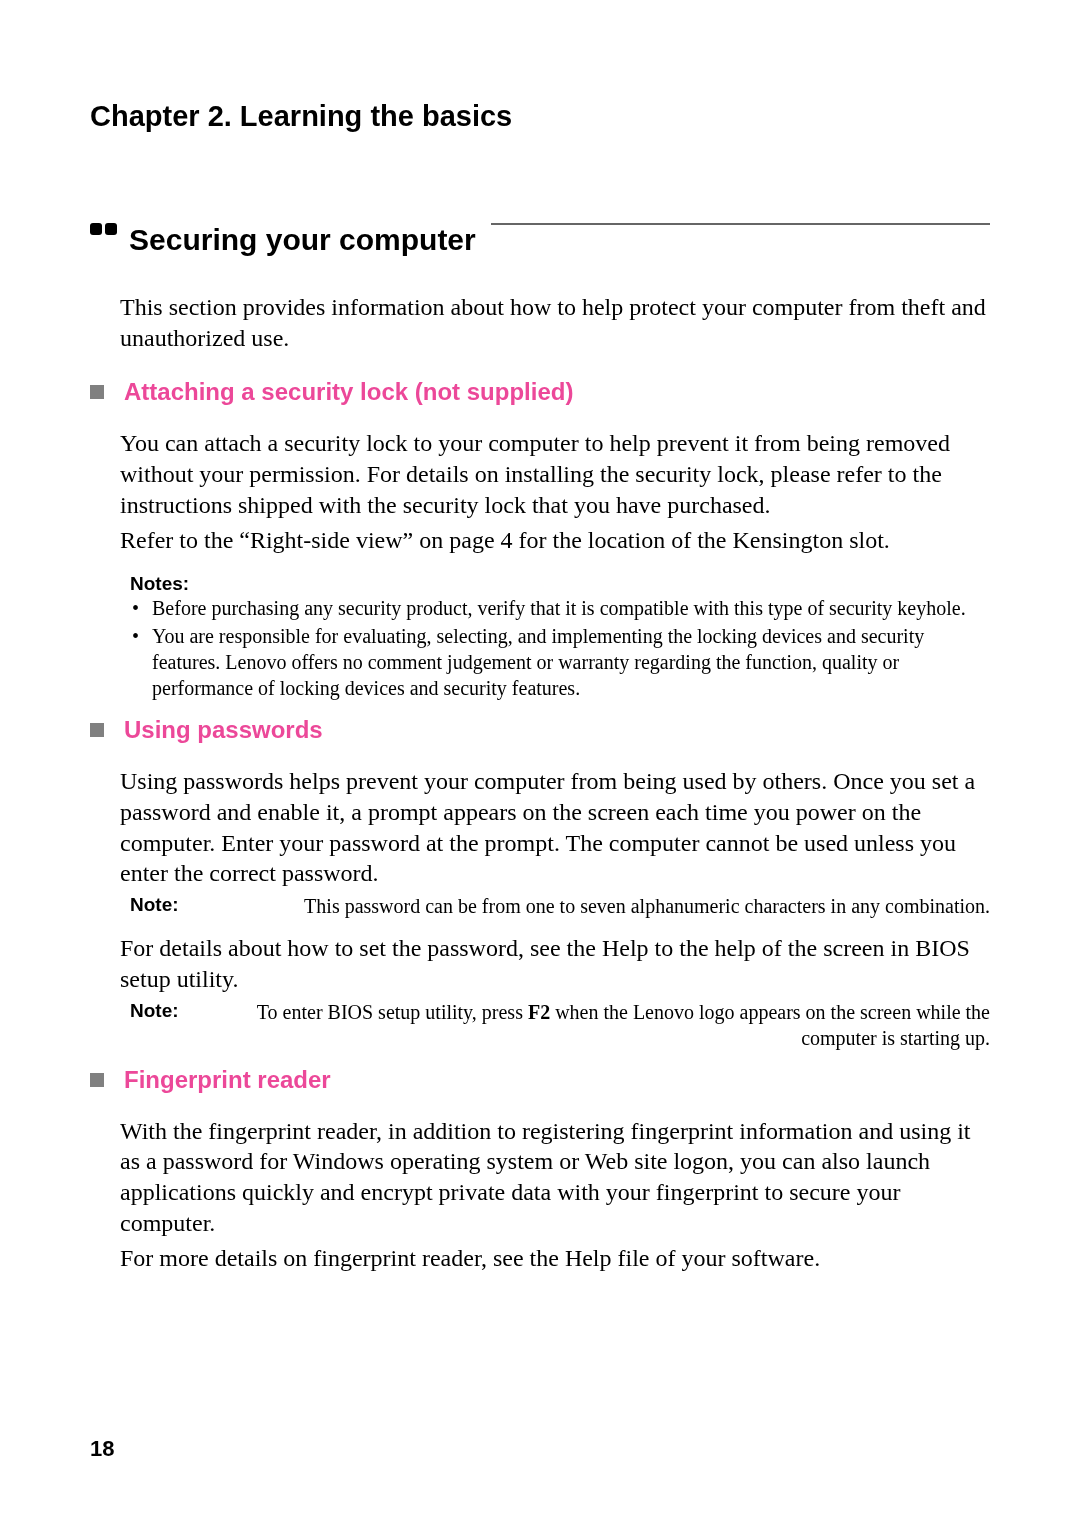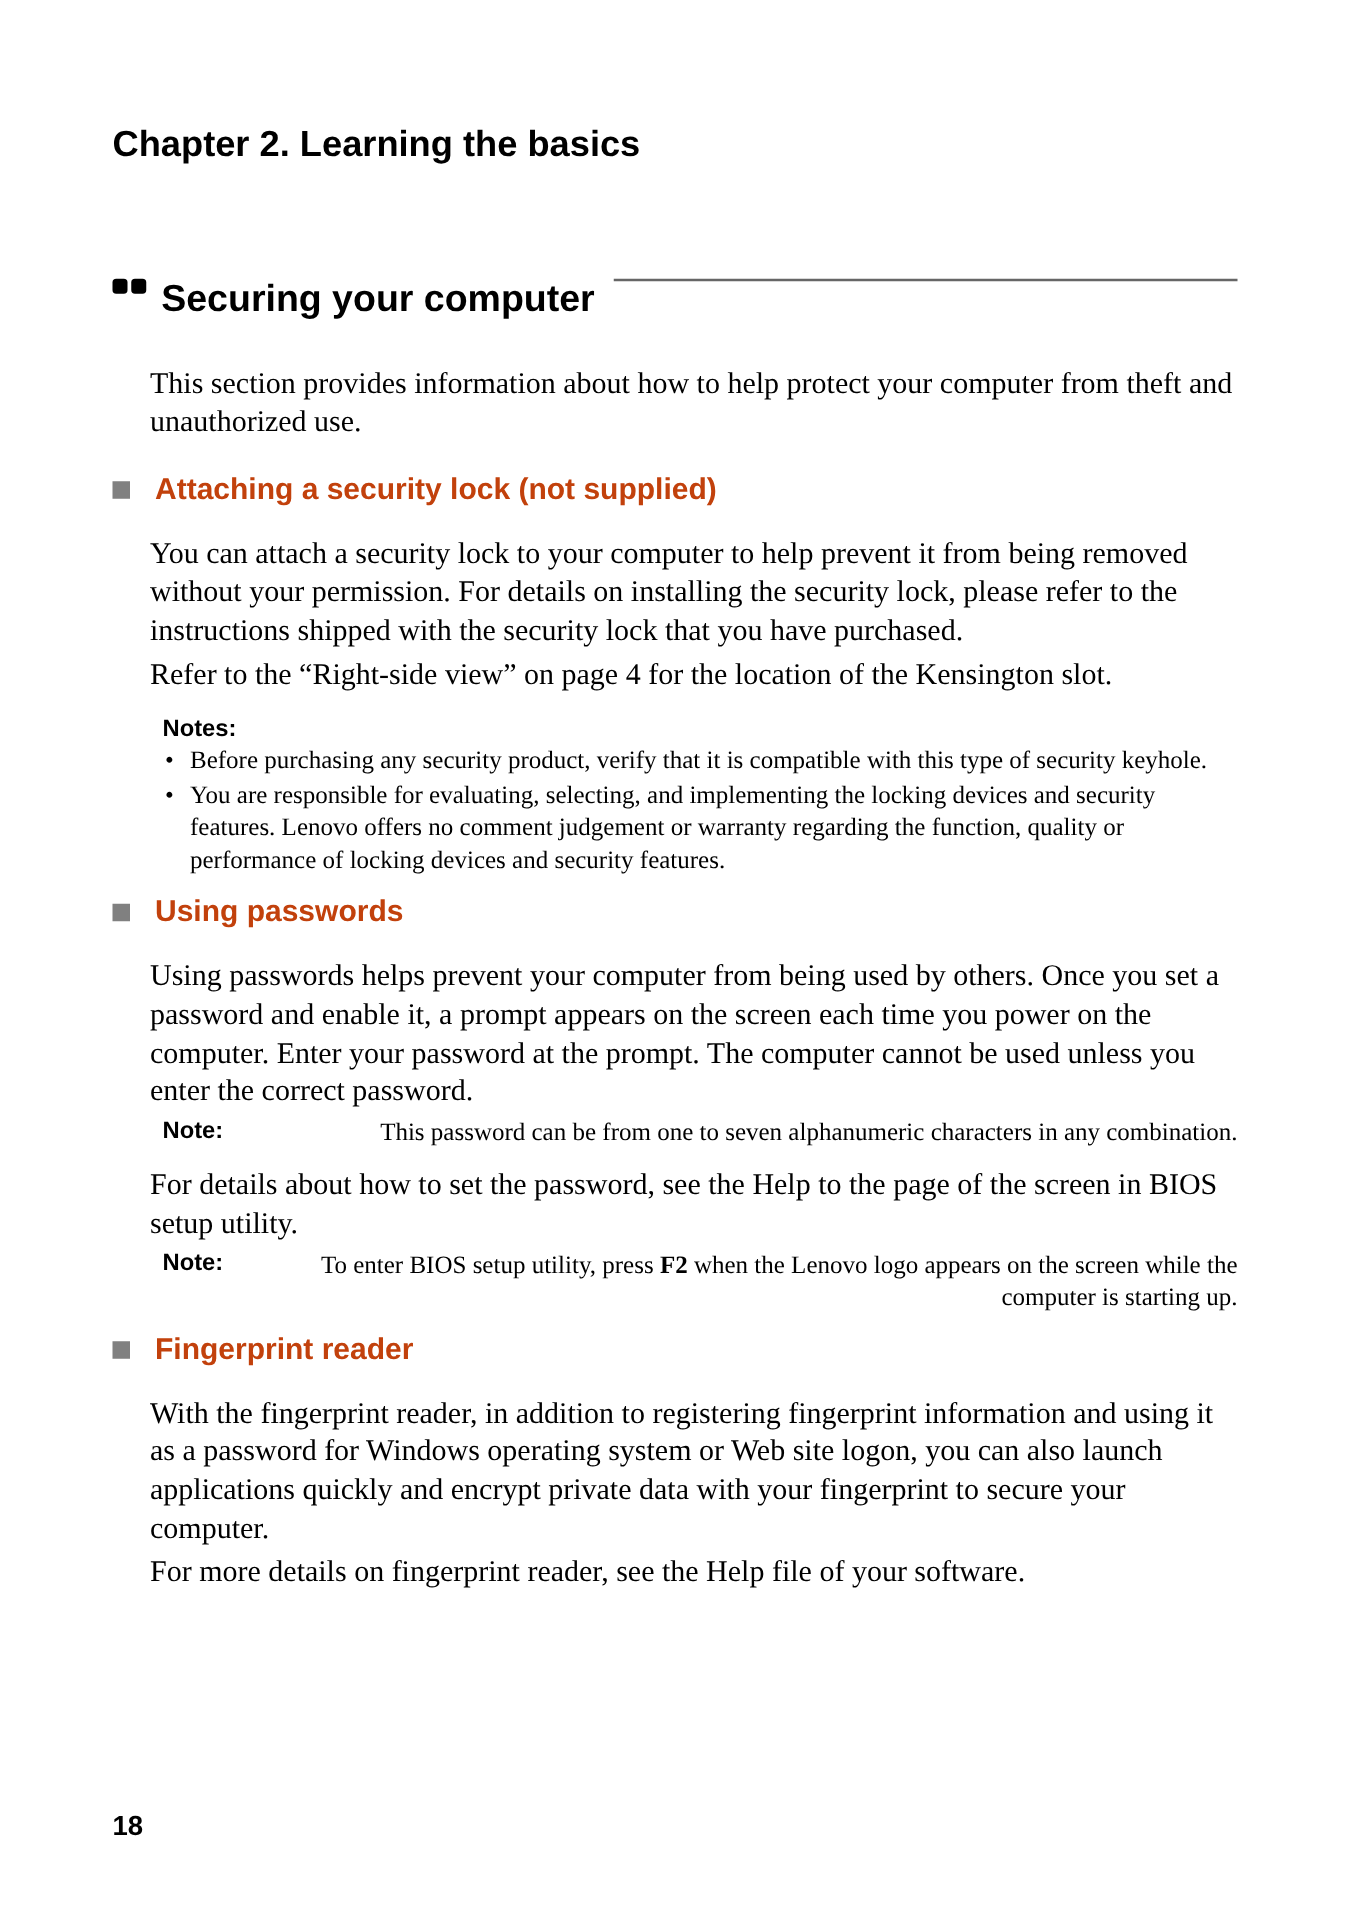--- a/index.html
+++ b/index.html
@@ -61,21 +61,21 @@
   .sub-bullet {
     width: 14px;
     height: 14px;
     background: #808080;
     margin-right: 20px;
   }
   .sub-heading {
     font-family: Arial, Helvetica, sans-serif;
     font-weight: bold;
     font-size: 24px;
-    color: #c2410c;
+    color: #ec4899;
   }
   .body-text {
     font-size: 24px;
     line-height: 1.28;
     margin-left: 30px;
     margin-bottom: 4px;
     font-family: 'Palatino Linotype', Palatino, Georgia, serif;
   }
   .notes-block {
     margin-left: 40px;
@@ -113,21 +113,21 @@
   .inline-note-label {
     font-family: Arial, Helvetica, sans-serif;
     font-weight: bold;
     font-size: 19px;
     margin-right: 6px;
     flex-shrink: 0;
   }
   .inline-note-text { flex: 1; text-align: right; }
   .page-number {
     position: absolute;
-    bottom: 55px;
+    bottom: 67px;
     left: 90px;
     font-family: Arial, Helvetica, sans-serif;
     font-weight: bold;
     font-size: 22px;
     text-align: right;
   }
   .keycap { font-weight: bold; }
 </style>
 </head>
 <body>
@@ -168,21 +168,21 @@
   <div class="sub-bullet"></div>
   <div class="sub-heading">Using passwords</div>
 </div>
 <div class="body-text">Using passwords helps prevent your computer from being used by others. Once you set a password and enable it, a prompt appears on the screen each time you power on the computer. Enter your password at the prompt. The computer cannot be used unless you enter the correct password.</div>
 
 <div class="inline-note">
   <span class="inline-note-label">Note:</span>
   <span class="inline-note-text">This password can be from one to seven alphanumeric characters in any combination.</span>
 </div>
 
-<div class="body-text">For details about how to set the password, see the Help to the page of the screen in BIOS setup utility.</div>
+<div class="body-text">For details about how to set the password, see the Help to the help of the screen in BIOS setup utility.</div>
 
 <div class="inline-note">
   <span class="inline-note-label">Note:</span>
   <span class="inline-note-text">
     <span>To enter BIOS setup utility, press </span><span class="keycap">F2</span><span> when the Lenovo logo appears on the screen while the computer is starting up.</span>
   </span>
 </div>
 
 <div class="sub-heading-row">
   <div class="sub-bullet"></div>

